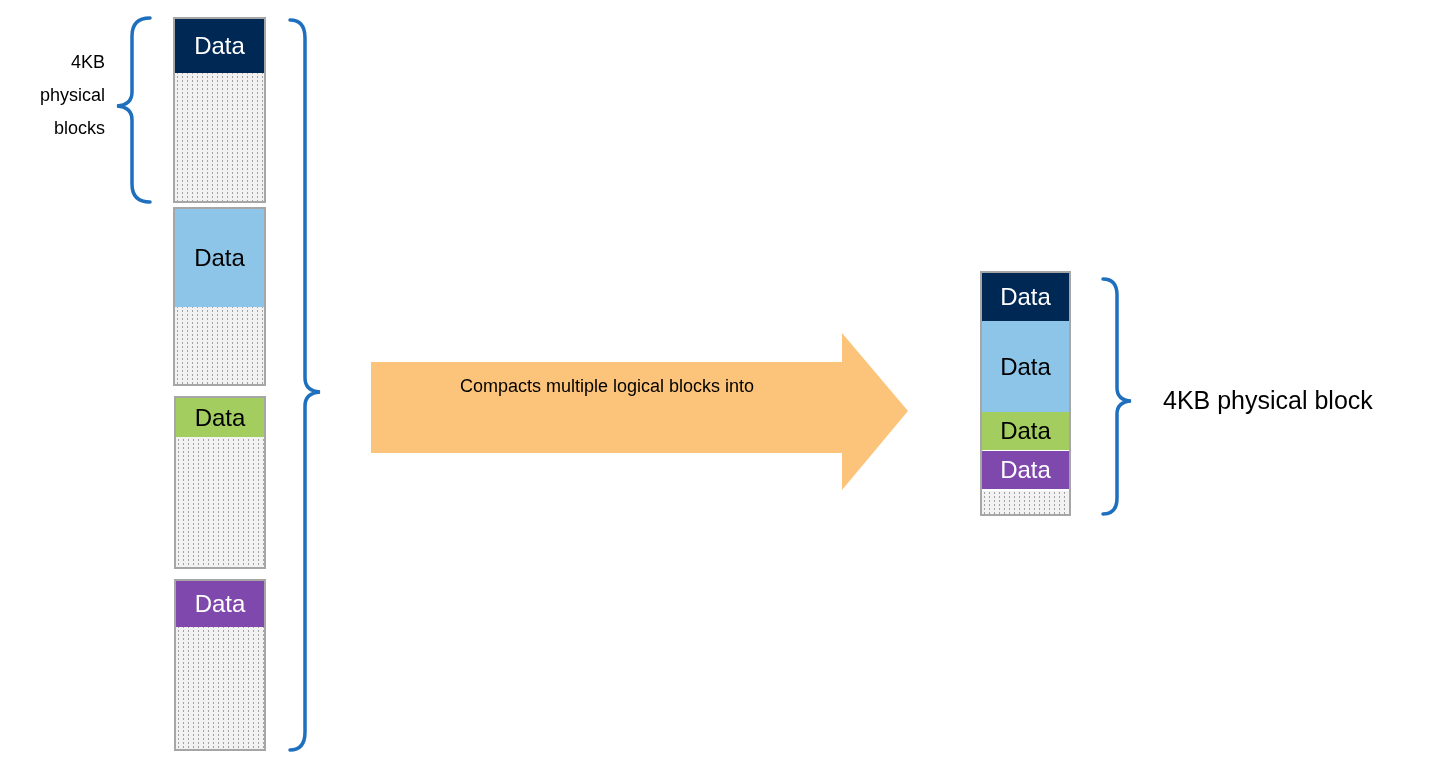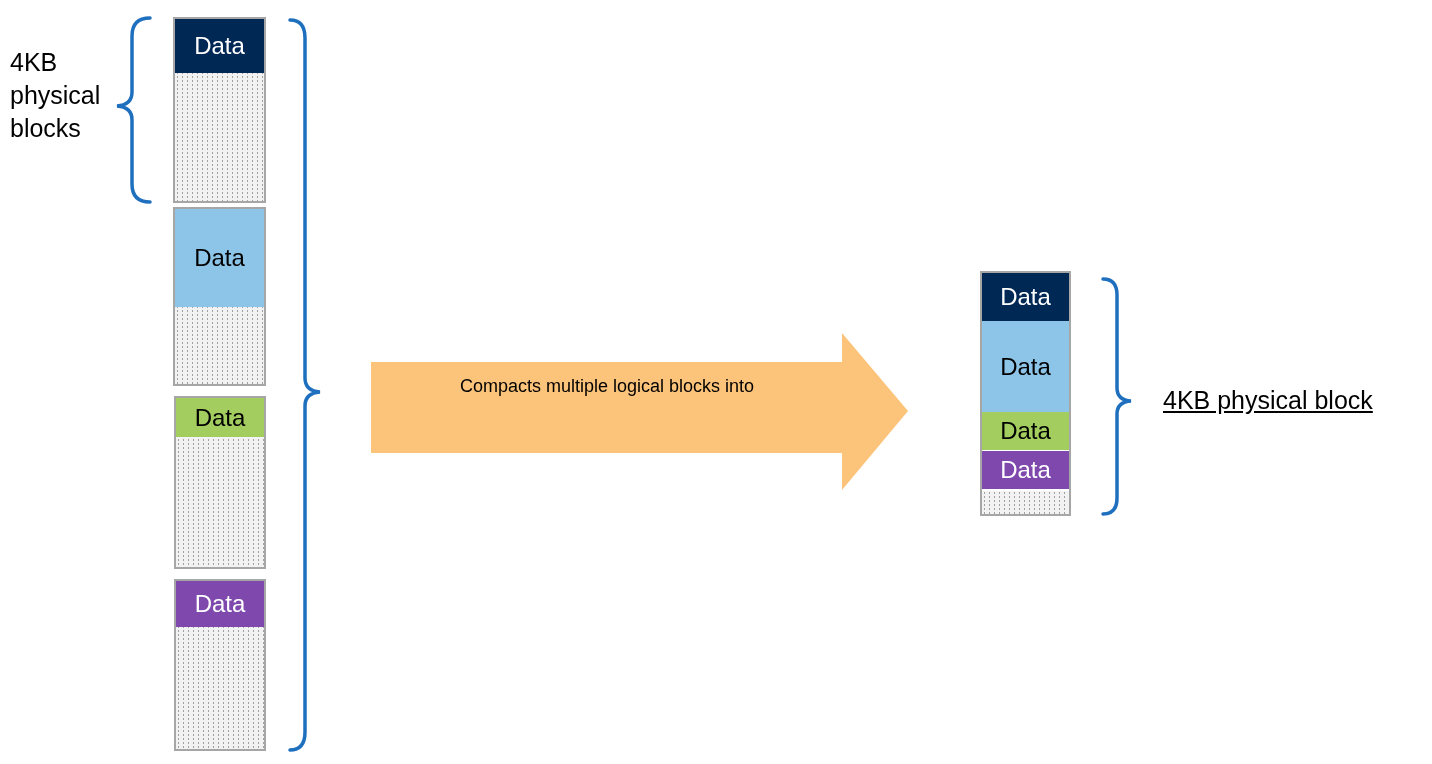--- a/index.html
+++ b/index.html
@@ -4,21 +4,21 @@
   <style>
     html, body { margin: 0; padding: 0; background: #ffffff; }
     body { width: 1432px; height: 764px; position: relative; overflow: hidden;
            font-family: "Liberation Sans", sans-serif; color: #000; }
     .block { position: absolute; box-sizing: border-box; border: 2px solid #a6a6a6; background-color: #f2f2f2;
              background-image: radial-gradient(#9a9a9a 0.6px, transparent 0.9px);
              background-size: 5px 4px; }
     .seg { position: absolute; left: 0; right: 0; display: flex; align-items: center; justify-content: center;
            font-size: 24px; }
     .seg.first { top: 0; }
-    .lbl { position: absolute; font-size: 25px; line-height: 33px; text-align: left; }
+    .lbl { position: absolute; font-size: 18px; line-height: 33px; text-align: right; }
     svg { position: absolute; left: 0; top: 0; }
     .arrow-text { position: absolute; left: 372px; top: 372px; width: 470px; text-align: center;
                   font-size: 18px; line-height: 28px; }
     .stack { position: absolute; left: 980px; top: 271px; width: 91px; height: 245px; box-sizing: border-box;
              border: 2px solid #a6a6a6; }
     .stack .seg { box-sizing: border-box; }
     .stack .filler { background-color: #f2f2f2;
              background-image: radial-gradient(#9a9a9a 0.6px, transparent 0.9px); background-size: 5px 4px; }
   </style>
 </head>
@@ -59,13 +59,13 @@
 </div>
 
 <div class="stack">
   <div class="seg" style="top:0; height:48px; background:#002855; color:#fff;">Data</div>
   <div class="seg" style="top:48px; height:91px; background:#8dc5e8; color:#000;">Data</div>
   <div class="seg" style="top:139px; height:38px; background:#a3cd5f; color:#000;">Data</div>
   <div class="seg" style="top:178px; height:38px; background:#7e48ad; color:#fff;">Data</div>
   <div class="seg filler" style="top:218px; height:23px;"></div>
 </div>
 
-<div class="lbl" style="left:1163px; top:384px; font-size:25px; text-align:left; white-space:nowrap;text-decoration:underline;">4KB physical block</div>
+<div class="lbl" style="left:1163px; top:384px; font-size:25px; text-align:left; white-space:nowrap;">4KB physical block</div>
 
 </body></html>

